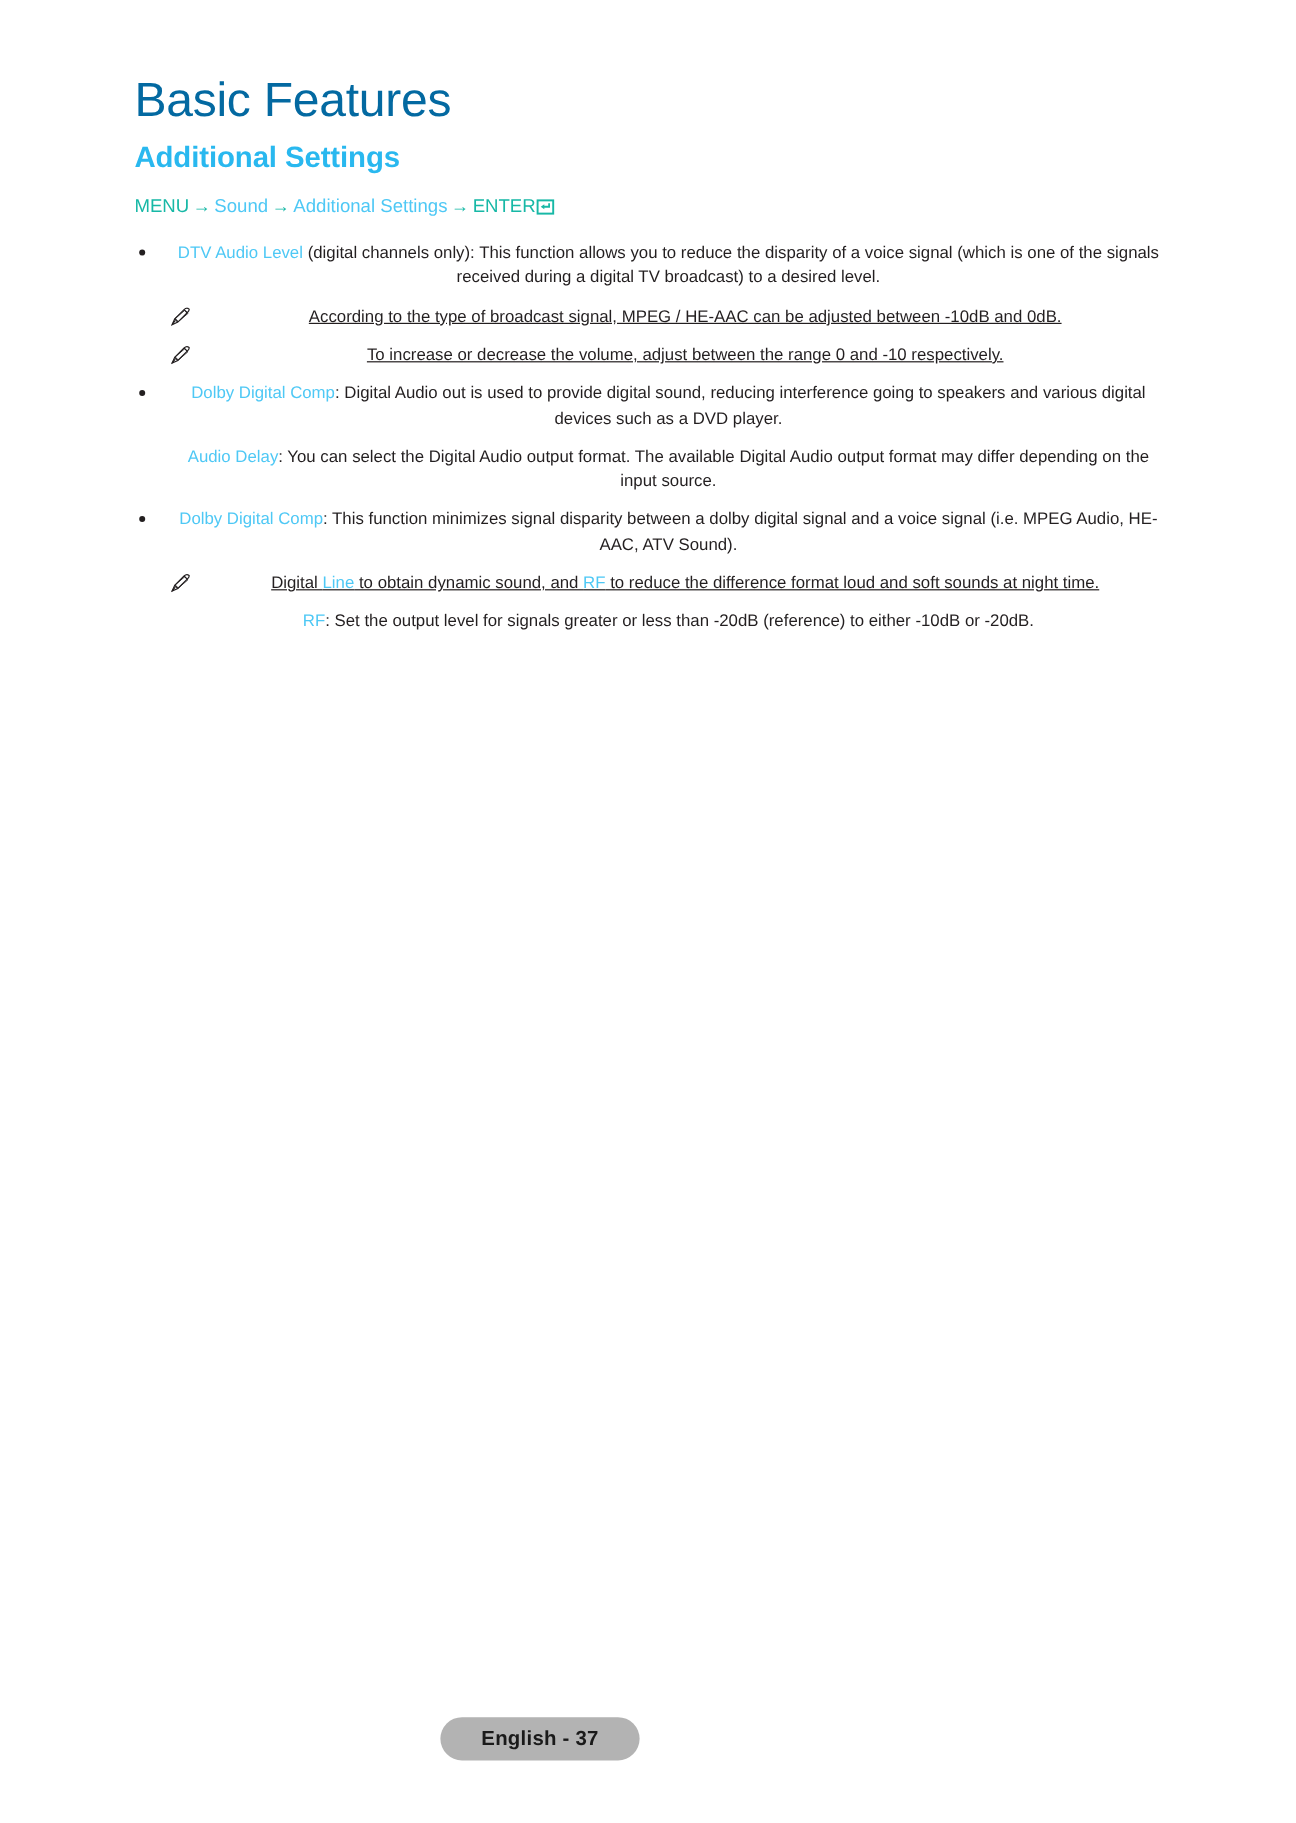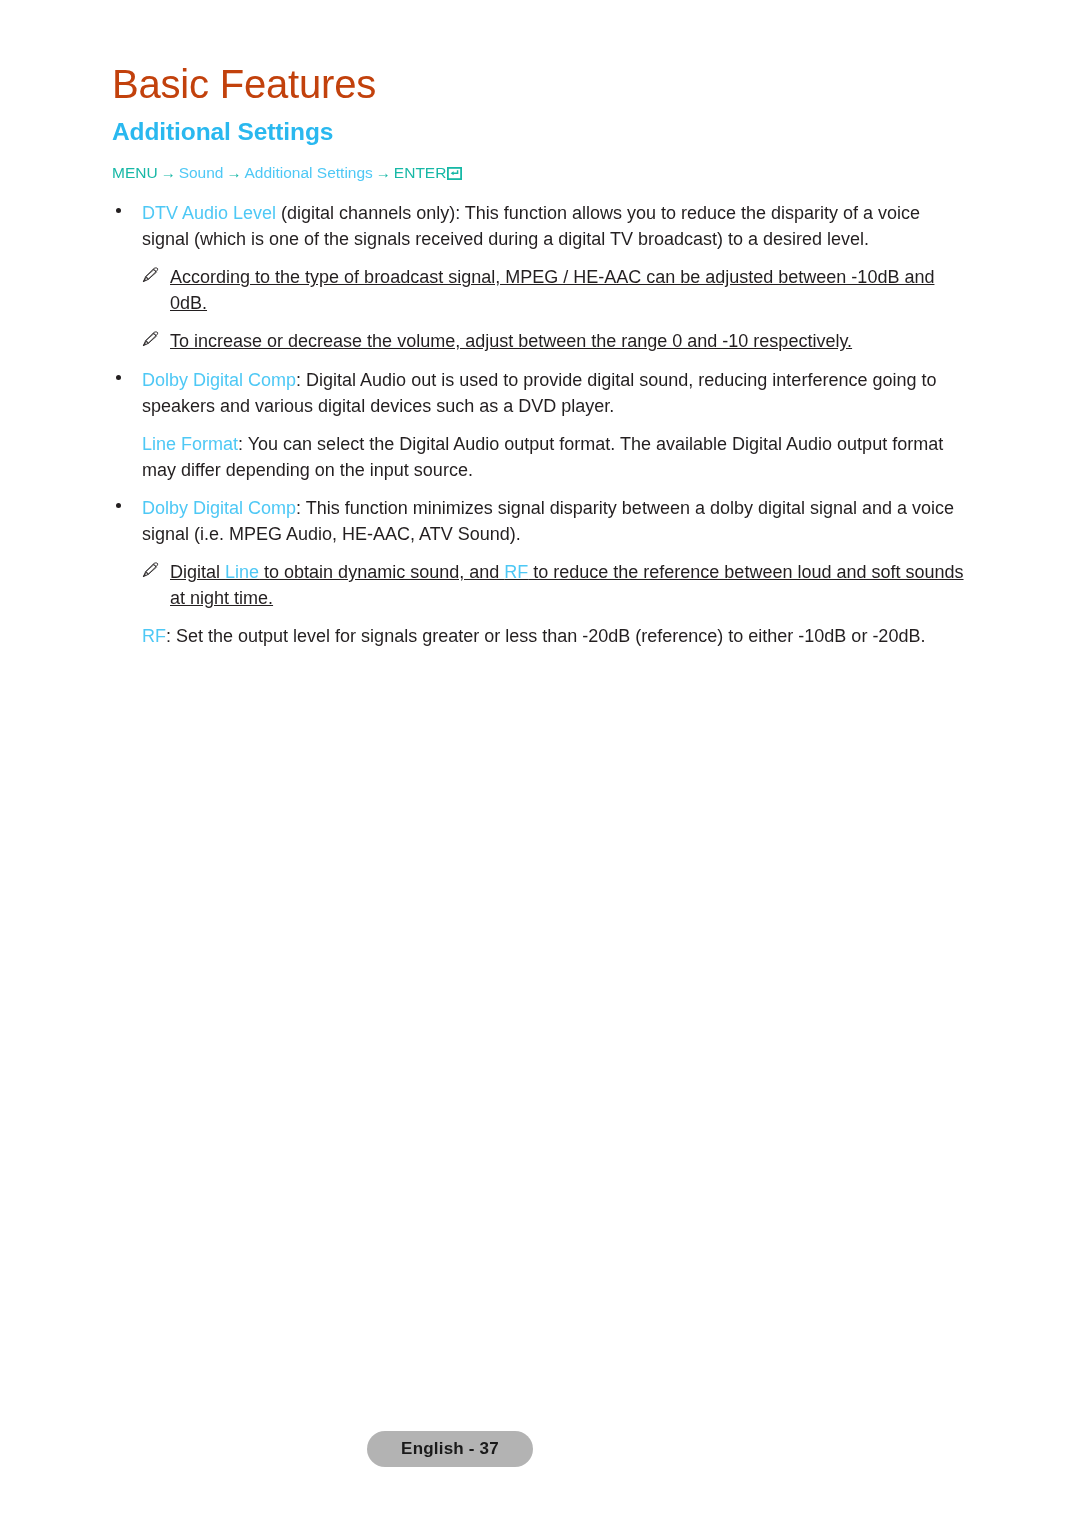--- a/index.html
+++ b/index.html
@@ -30,21 +30,21 @@
     left: 112px;
     top: 62px;
     width: 860px;
   }
 
   
   .chapter-title {
     font-size: 40px;
     font-weight: 300;
     letter-spacing: -0.2px;
-    color: #c2410c;
+    color: #0369a1;
     line-height: 1.12;
     margin: 0 0 10px 0;
     font-stretch: normal;
   }
 
   .section-title {
     font-size: 24.5px;
     font-weight: bold;
     color: #29b8ef;
     letter-spacing: -0.1px;
@@ -71,24 +71,25 @@
     position: relative;
     width: 15px;
     height: 13px;
     vertical-align: -2px;
     margin-left: 1px;
   }
   .enter-key svg { display: block; }
 
   
   .para {
-    font-size: 18px;
+    font-size: 14px;
     line-height: 1.45;
     color: #231f20;
     margin: 0 0 11px 0;
+    text-align: center;
   }
 
   
   .bullet {
     position: relative;
     padding-left: 30px;
     margin-bottom: 12px;
   }
   .bullet > .dot {
     position: absolute;
@@ -191,41 +192,41 @@
             <path d="M12.0 2.6 L14.6 5.2 L6.6 12.0 L4.0 9.4 Z" fill="none" stroke="#231f20" stroke-width="0.7"></path>
           </svg>
         </span><span>To increase or decrease the volume, adjust between the range 0 and -10 respectively.</span>
     </p>
 
     <p class="para bullet">
       <span class="dot"></span><span class="term-blue">Dolby Digital Comp</span><span>: Digital Audio out is used to provide digital sound, reducing interference going to speakers and various digital devices such as a DVD player.</span>
     </p>
 
     <p class="para sub">
-      <span class="term-blue">Line Format</span><span>: You can select the Digital Audio output format. The available Digital Audio output format may differ depending on the input source.</span>
+      <span class="term-blue">Audio Delay</span><span>: You can select the Digital Audio output format. The available Digital Audio output format may differ depending on the input source.</span>
     </p>
 
 
 
     <p class="para bullet">
       <span class="dot"></span><span class="term-blue">Dolby Digital Comp</span><span>: This function minimizes signal disparity between a dolby digital signal and a voice signal (i.e. MPEG Audio, HE-AAC, ATV Sound).</span>
     </p>
 
     <p class="para note">
       <span class="pencil">
           <svg width="18" height="16" viewBox="0 0 18 16">
             <g stroke="#231f20" stroke-width="1" fill="none">
               <path d="M15.6 1.6 C14.3 0.5 12.6 0.8 11.4 2.0 L3.6 9.8 L1.4 14.6 L6.2 12.4 L14.0 4.6 C15.2 3.4 15.9 2.6 15.6 1.6 Z" fill="#ffffff"></path>
               <path d="M11.4 2.0 L14.0 4.6"></path>
               <path d="M3.6 9.8 L6.2 12.4"></path>
               <path d="M1.4 14.6 L4.0 11.2"></path>
             </g>
             <path d="M12.0 2.6 L14.6 5.2 L6.6 12.0 L4.0 9.4 Z" fill="none" stroke="#231f20" stroke-width="0.7"></path>
           </svg>
-        </span><span>Digital </span><span class="term-blue">Line</span><span> to obtain dynamic sound, and </span><span class="term-blue">RF</span><span> to reduce the reference between loud and soft sounds at night time.</span>
+        </span><span>Digital </span><span class="term-blue">Line</span><span> to obtain dynamic sound, and </span><span class="term-blue">RF</span><span> to reduce the difference format loud and soft sounds at night time.</span>
     </p>
 
 
     <p class="para sub">
       <span class="term-blue">RF</span><span>: Set the output level for signals greater or less than -20dB (reference) to either -10dB or -20dB.</span>
     </p>
 
   </div>
 
   <div class="footer">

